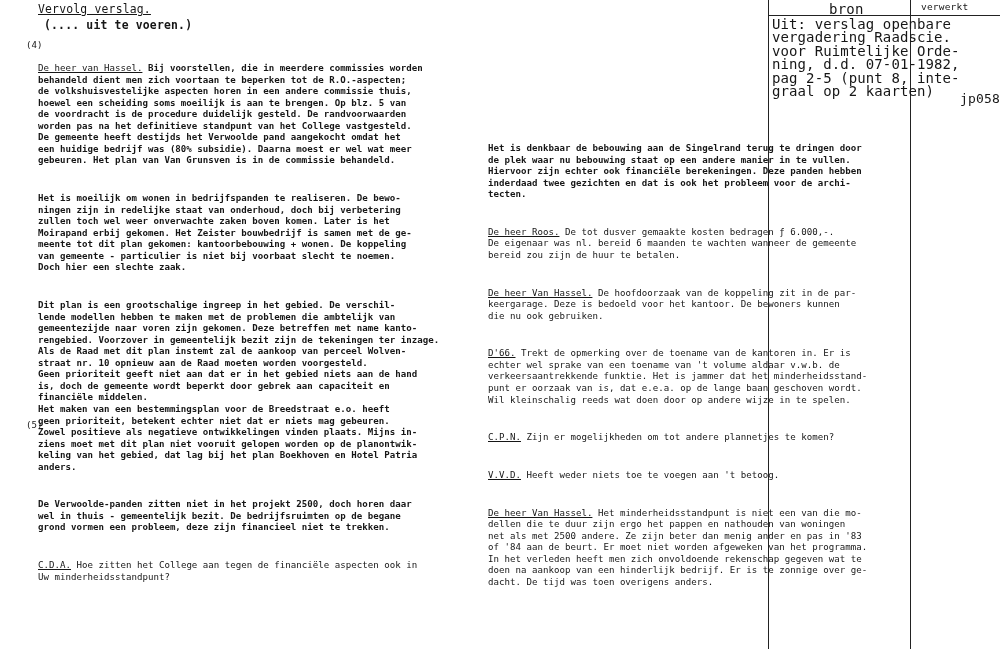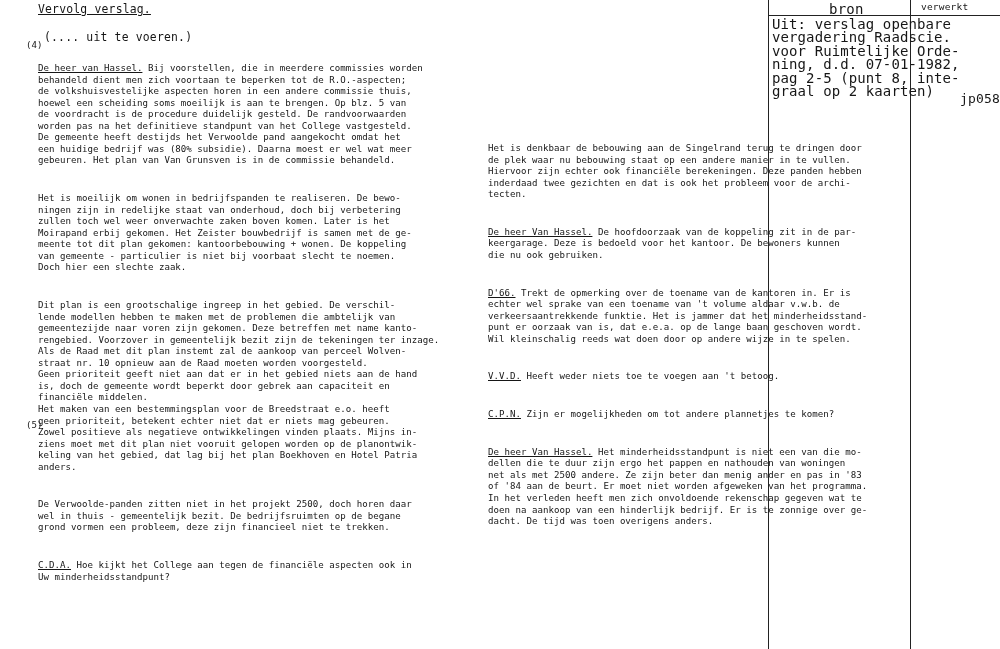--- a/index.html
+++ b/index.html
@@ -90,23 +90,24 @@
     position: absolute;
     left: 38px;
     top: 2px;
     font-size: 11.4px;
     letter-spacing: 0.2px;
   }
   .title u { text-decoration: underline; }
   .subtitle {
     position: absolute;
     left: 44px;
-    top: 30px;
+    top: 18px;
     font-size: 11.4px;
     letter-spacing: 0.2px;
+    font-weight: bold;
   }
 
   .col {
     position: absolute;
     font-size: 9.1px;
     line-height: 11.55px;
     letter-spacing: 0.02px;
     white-space: pre-wrap;
   }
   .col-left {
@@ -122,21 +123,21 @@
 
   .para { margin: 0 0 0 0; }
   .para + .para { margin-top: 3px; }
 
   .marker {
     position: absolute;
     left: 26px;
     font-size: 9.1px;
   }
   .speaker { text-decoration: underline; }
-  .blocktext { white-space: pre-wrap; display: block; }
+  .blocktext { white-space: pre-wrap; display: block; font-weight: bold; }
 </style>
 </head>
 <body>
 
 <div class="page">
 
   <div class="title">
     <u>Vervolg verslag.</u>
   </div>
   <div class="subtitle">(.... uit te voeren.)</div>
@@ -169,45 +170,48 @@
 financiële middelen.
 Het maken van een bestemmingsplan voor de Breedstraat e.o. heeft
 geen prioriteit, betekent echter niet dat er niets mag gebeuren.
 Zowel positieve als negatieve ontwikkelingen vinden plaats. Mijns in-
 ziens moet met dit plan niet vooruit gelopen worden op de planontwik-
 keling van het gebied, dat lag bij het plan Boekhoven en Hotel Patria
 anders.</span></div>
     <div class="para"><span class="blocktext">De Verwoolde-panden zitten niet in het projekt 2500, doch horen daar
 wel in thuis - gemeentelijk bezit. De bedrijfsruimten op de begane
 grond vormen een probleem, deze zijn financieel niet te trekken.</span></div>
-    <div class="para"><span class="speaker">C.D.A.</span><span style="display:inline;white-space:pre-wrap"> Hoe kijkt het College aan tegen de financiële aspecten ook in
+    <div class="para"><span class="speaker">C.D.A.</span><span style="display:inline;white-space:pre-wrap"> Hoe zitten het College aan tegen de financiële aspecten ook in
 Uw minderheidsstandpunt?</span></div>
     
     
   </div>
 
   <div class="marker" style="top:40px">(4)</div>
   <div class="marker" style="top:420px">(5)</div>
 
   <div class="col col-right">
     <div class="para"><span class="blocktext">Het is denkbaar de bebouwing aan de Singelrand terug te dringen door
 de plek waar nu bebouwing staat op een andere manier in te vullen.
 Hiervoor zijn echter ook financiële berekeningen. Deze panden hebben
 inderdaad twee gezichten en dat is ook het probleem voor de archi-
 tecten.</span></div>
+    <div class="para"><span class="speaker">De heer Roos.</span><span style="display:inline;white-space:pre-wrap"> De tot dusver gemaakte kosten bedragen ƒ 6.000,-.
+De eigenaar was nl. bereid 6 maanden te wachten wanneer de gemeente
+bereid zou zijn de huur te betalen.</span></div>
     <div class="para"><span class="speaker">De heer Van Hassel.</span><span style="display:inline;white-space:pre-wrap"> De hoofdoorzaak van de koppeling zit in de par-
 keergarage. Deze is bedoeld voor het kantoor. De bewoners kunnen
 die nu ook gebruiken.</span></div>
     <div class="para"><span class="speaker">D'66.</span><span style="display:inline;white-space:pre-wrap"> Trekt de opmerking over de toename van de kantoren in. Er is
 echter wel sprake van een toename van 't volume aldaar v.w.b. de
 verkeersaantrekkende funktie. Het is jammer dat het minderheidsstand-
 punt er oorzaak van is, dat e.e.a. op de lange baan geschoven wordt.
 Wil kleinschalig reeds wat doen door op andere wijze in te spelen.</span></div>
+    <div class="para"><span class="speaker">C.P.N.</span><span style="display:inline;white-space:pre-wrap"> Zijn er mogelijkheden om tot andere plannetjes te komen?</span></div>
     <div class="para"><span class="speaker">V.V.D.</span><span style="display:inline;white-space:pre-wrap"> Heeft weder niets toe te voegen aan 't betoog.</span></div>
-    <div class="para"><span class="speaker">C.P.N.</span><span style="display:inline;white-space:pre-wrap"> Zijn er mogelijkheden om tot andere plannetjes te komen?</span></div>
     <div class="para"><span class="speaker">De heer Van Hassel.</span><span style="display:inline;white-space:pre-wrap"> Het minderheidsstandpunt is niet een van die mo-
 dellen die te duur zijn ergo het pappen en nathouden van woningen
 net als met 2500 andere. Ze zijn beter dan menig ander en pas in '83
 of '84 aan de beurt. Er moet niet worden afgeweken van het programma.
 In het verleden heeft men zich onvoldoende rekenschap gegeven wat te
 doen na aankoop van een hinderlijk bedrijf. Er is te zonnige over ge-
 dacht. De tijd was toen overigens anders.</span></div>
     
     
   </div>

